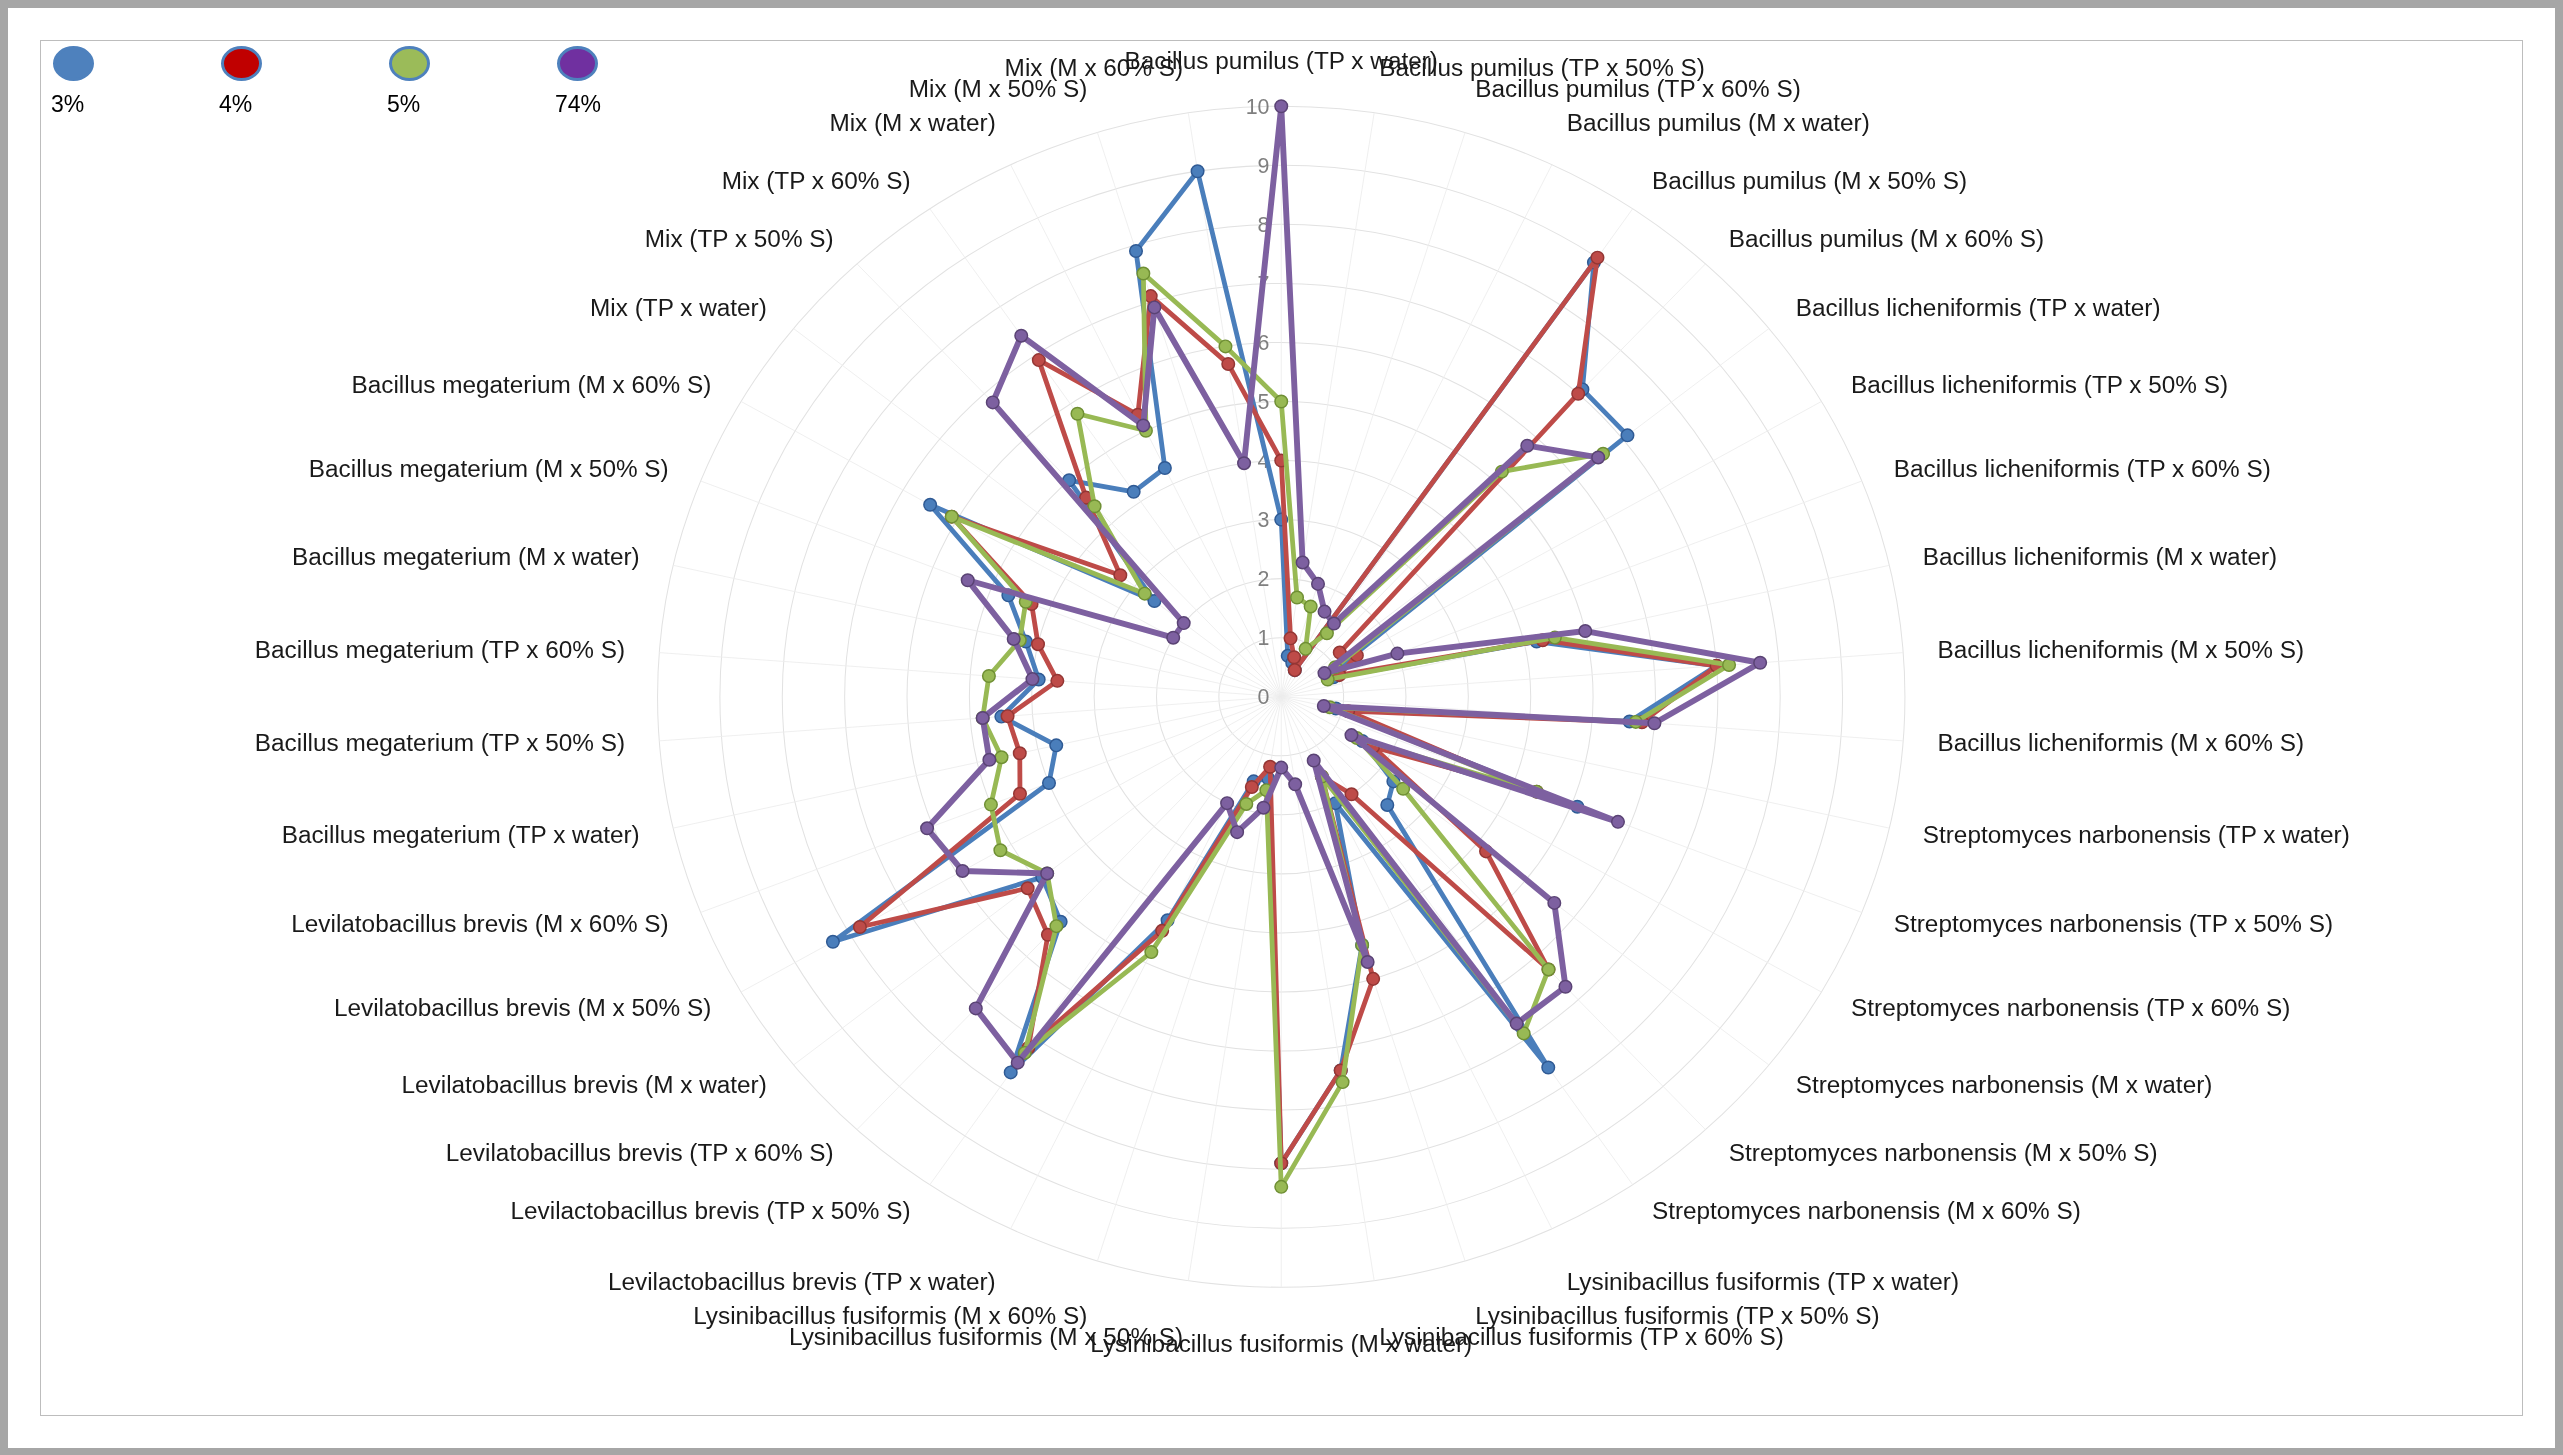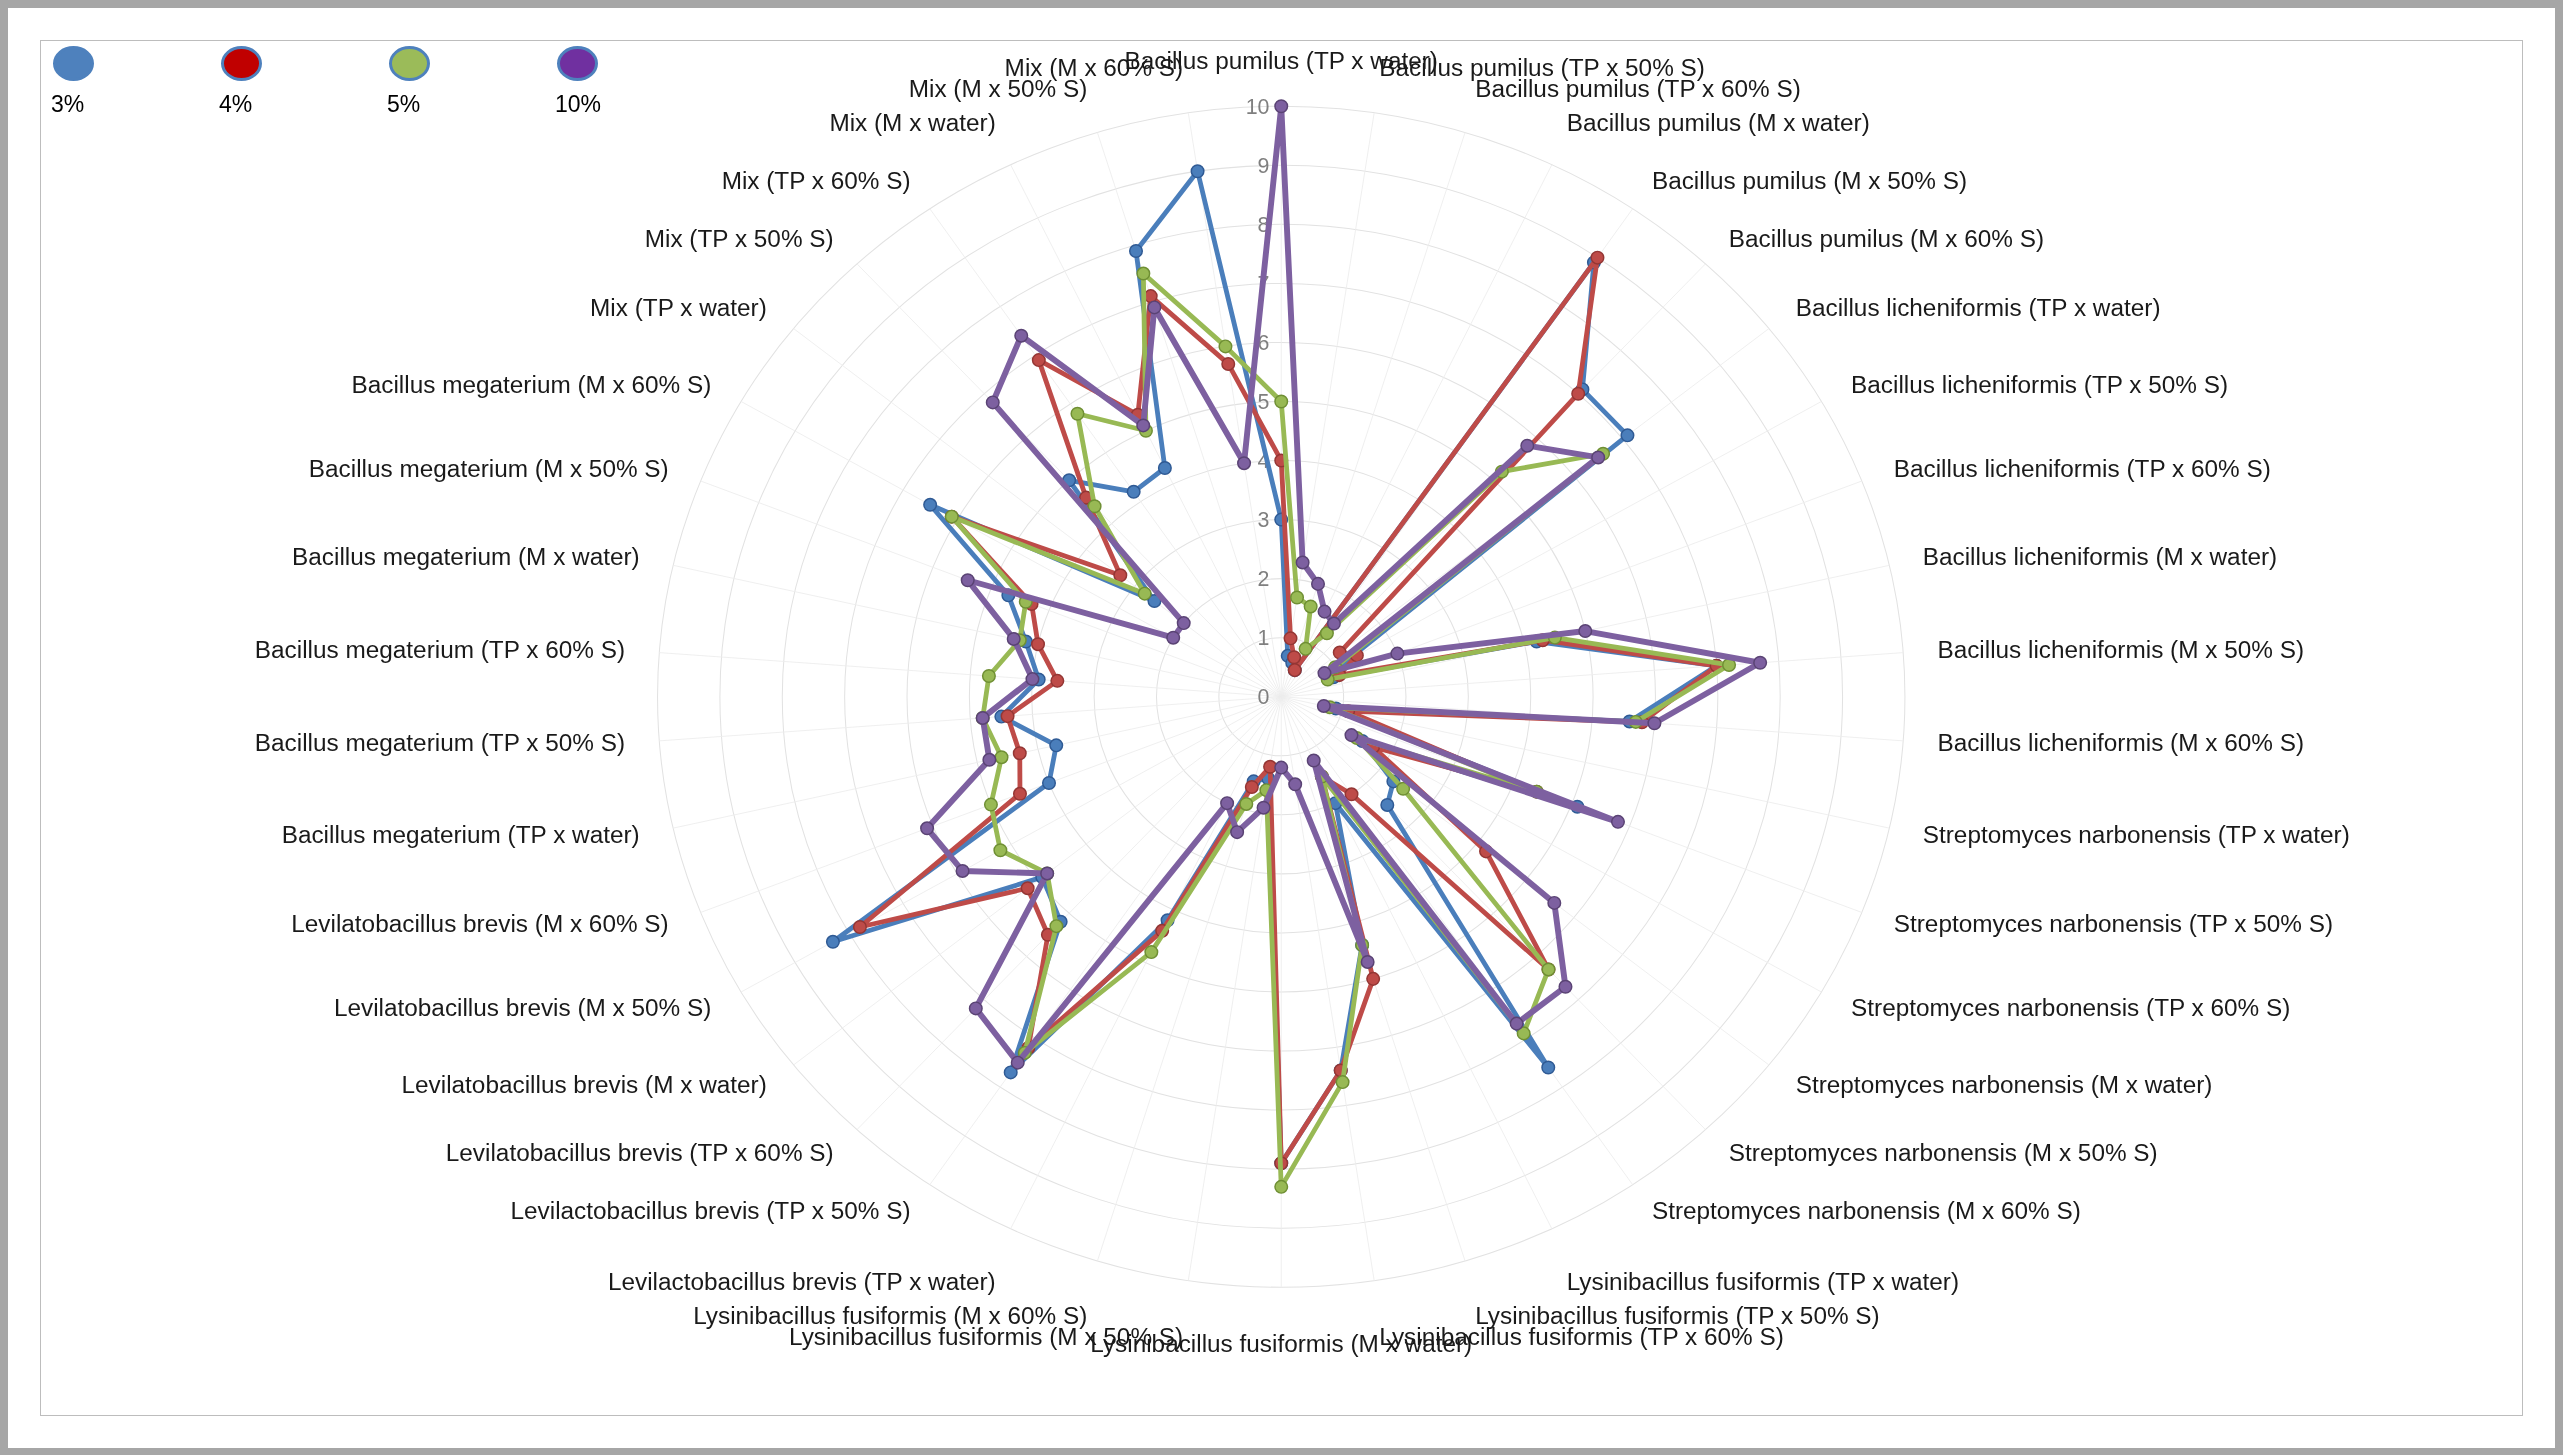--- a/index.html
+++ b/index.html
@@ -33,21 +33,21 @@
     <div class="legend-item">
       <div class="legend-swatch" id="sw1" style="background: rgb(192, 0, 0);"></div>
       <div class="legend-label">4%</div>
     </div>
     <div class="legend-item">
       <div class="legend-swatch" id="sw2" style="background: rgb(155, 187, 89);"></div>
       <div class="legend-label">5%</div>
     </div>
     <div class="legend-item">
       <div class="legend-swatch" id="sw3" style="background: rgb(112, 48, 160);"></div>
-      <div class="legend-label">10%</div>
+      <div class="legend-label">74%</div>
     </div>
   </div>
 
   <svg id="radar" width="2545" height="1438" viewBox="0 0 3448 1948" style="position:absolute;left:0;top:0;">
       <ellipse cx="1725" cy="933" rx="84.5" ry="80" fill="none" stroke="#e2e2e2" stroke-width="1.4"></ellipse>
       <ellipse cx="1725" cy="933" rx="169" ry="160" fill="none" stroke="#e2e2e2" stroke-width="1.4"></ellipse>
       <ellipse cx="1725" cy="933" rx="253.5" ry="240" fill="none" stroke="#e2e2e2" stroke-width="1.4"></ellipse>
       <ellipse cx="1725" cy="933" rx="338" ry="320" fill="none" stroke="#e2e2e2" stroke-width="1.4"></ellipse>
       <ellipse cx="1725" cy="933" rx="422.5" ry="400" fill="none" stroke="#e2e2e2" stroke-width="1.4"></ellipse>
       <ellipse cx="1725" cy="933" rx="507" ry="480" fill="none" stroke="#e2e2e2" stroke-width="1.4"></ellipse>

